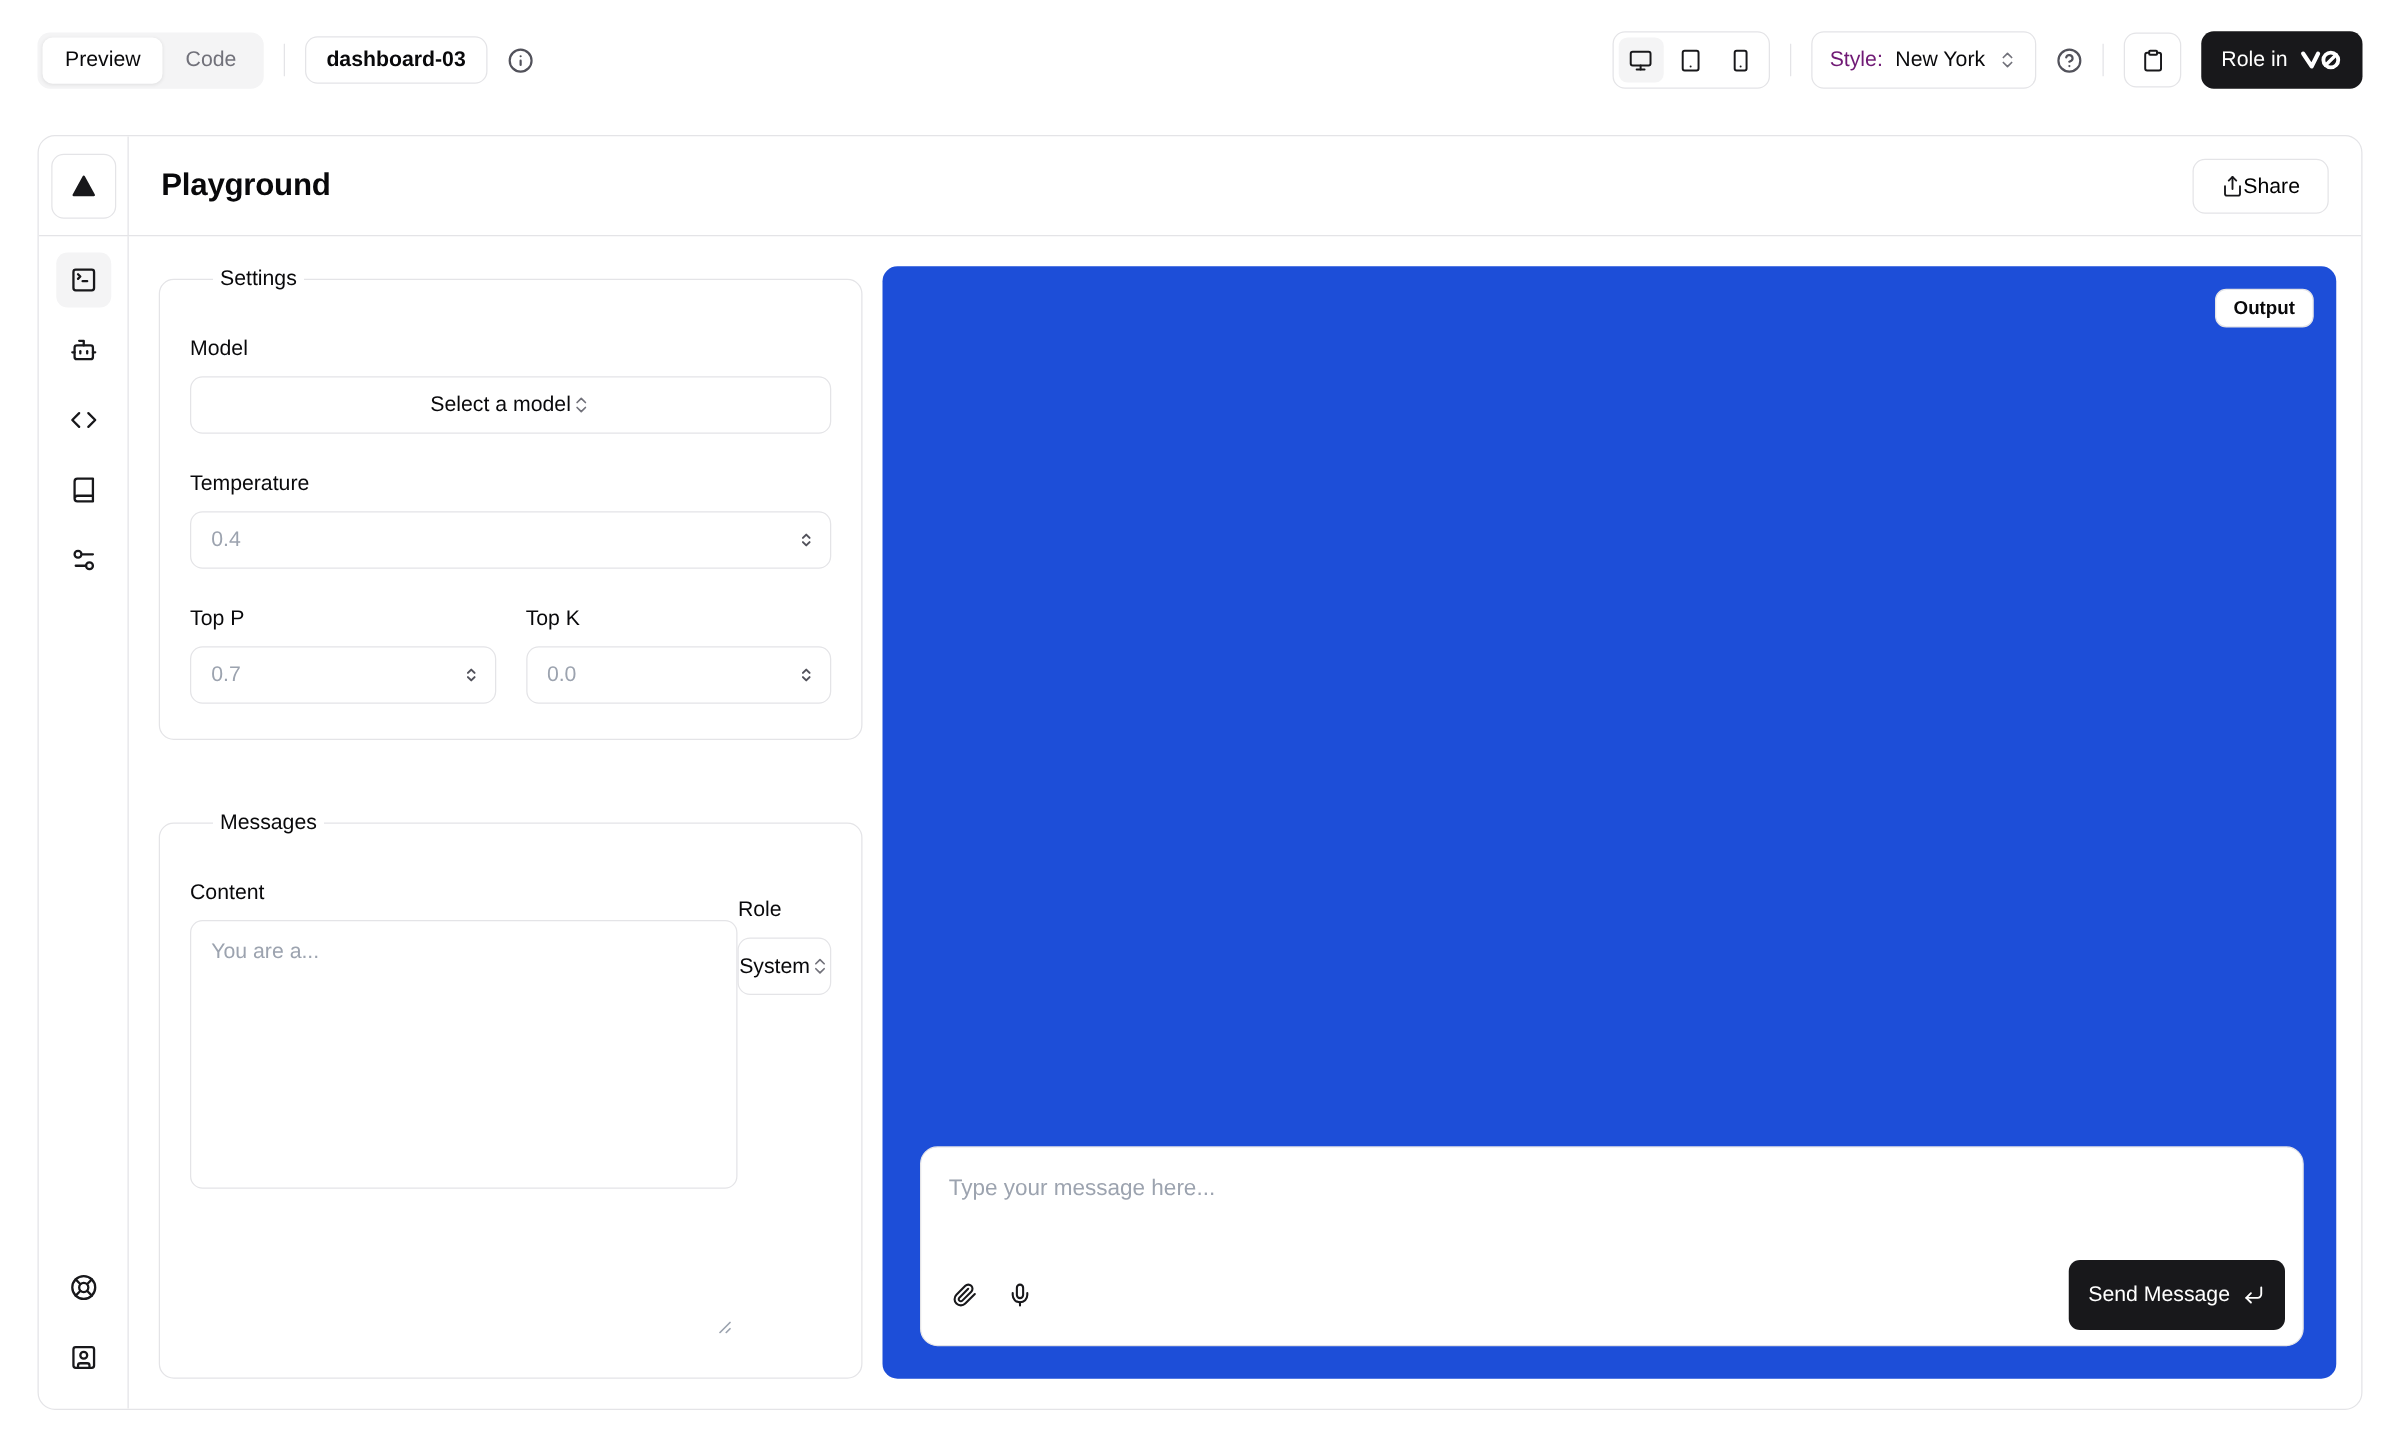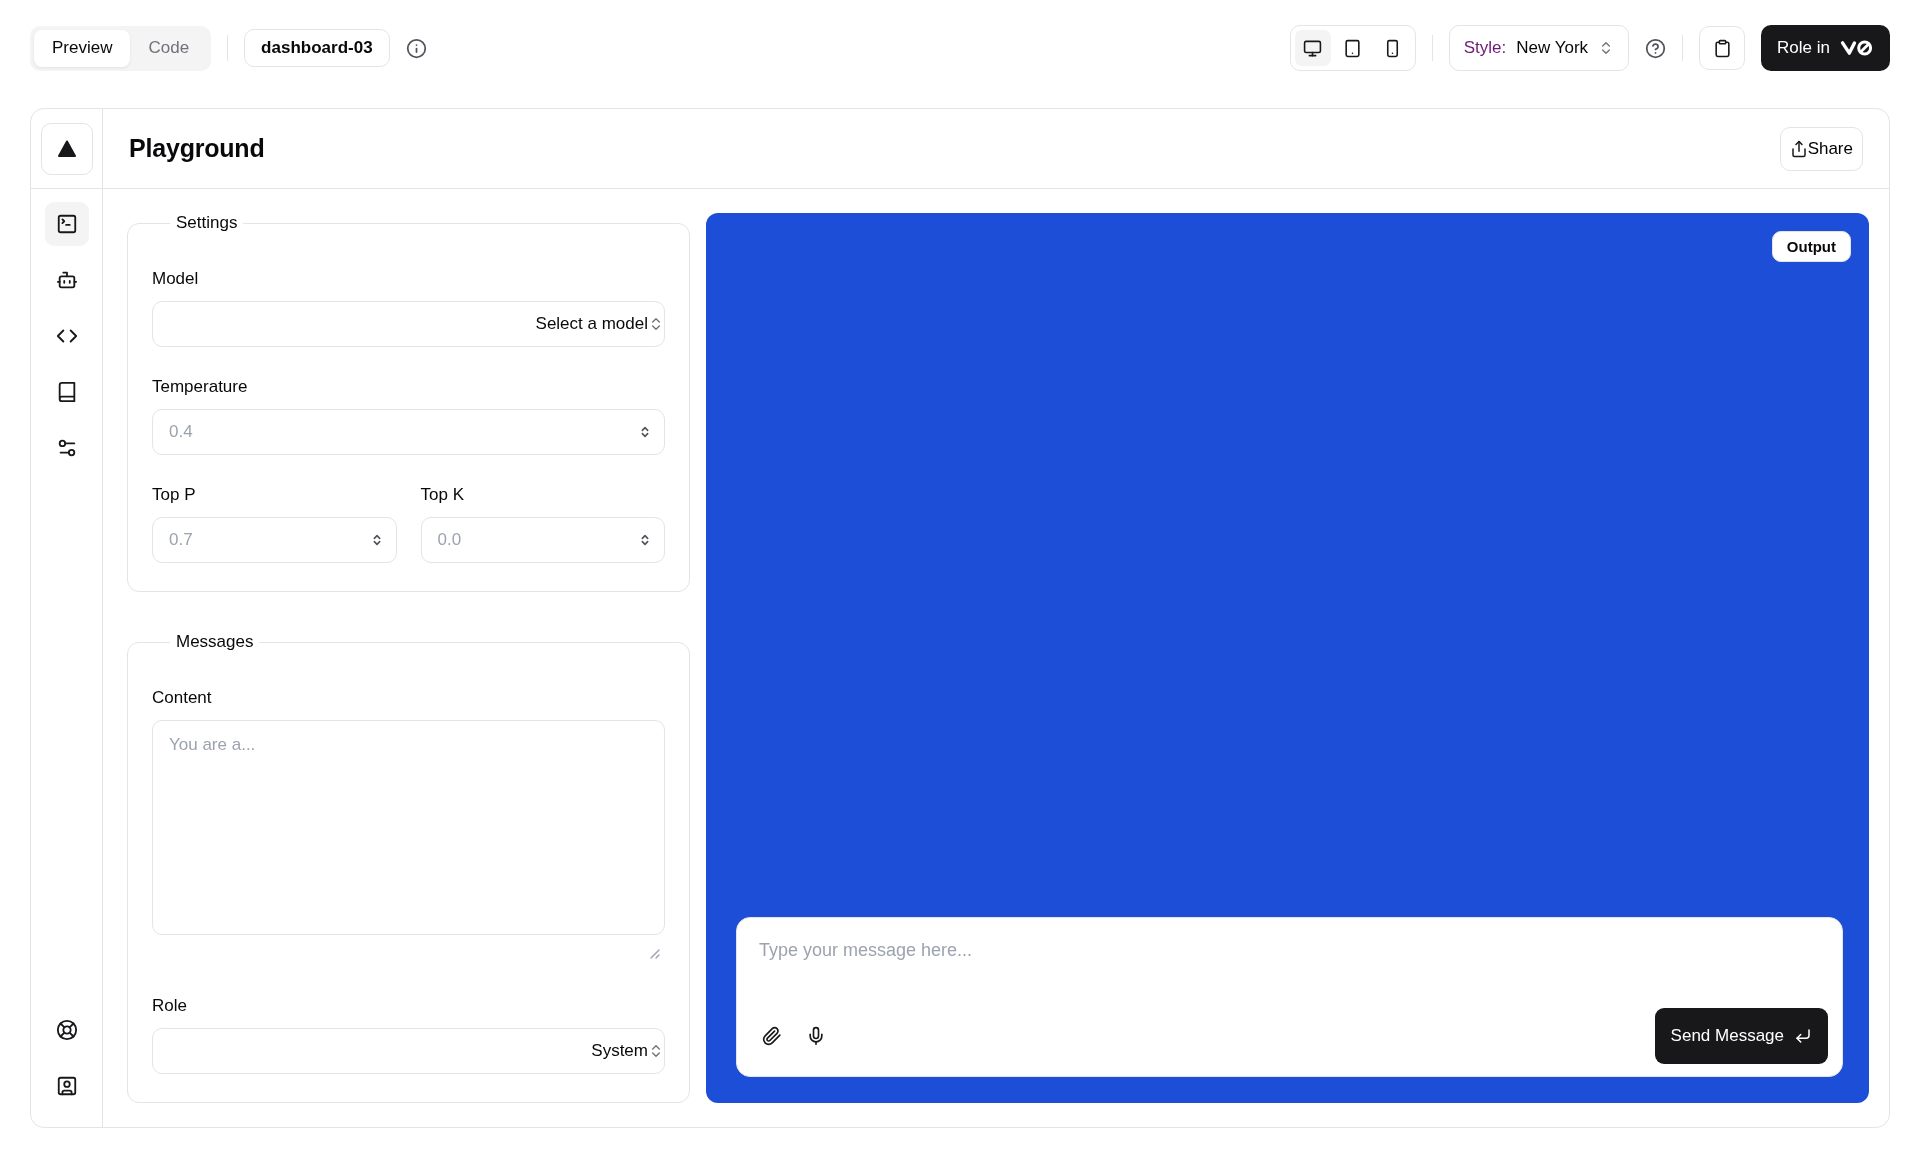--- a/index.html
+++ b/index.html
@@ -50,44 +50,44 @@
 
   .side-top { border-right:1px solid #e4e4e7; border-bottom:1px solid #e4e4e7;
               display:flex; align-items:center; justify-content:center; }
   .logo-btn { width:52px; height:52px; border:1px solid #e4e4e7; border-radius:10px;
               display:flex; align-items:center; justify-content:center; background:#fff; cursor:pointer; }
 
   .hdr { border-bottom:1px solid #e4e4e7; display:flex; align-items:center;
          justify-content:space-between; padding:0 26px; }
   .hdr-title { font-size:25px; font-weight:600; letter-spacing:-0.2px; }
   .btn-outline { display:flex; align-items:center; border:1px solid #e4e4e7;
-                 border-radius:10px; height:44px; padding:0 9px; background:#fff;
+                 border-radius:10px; height:44px; padding:0 22px; background:#fff;
                  font-size:17px; font-weight:500; cursor:pointer; }
 
   .side-nav { border-right:1px solid #e4e4e7; display:flex; flex-direction:column;
               align-items:center; padding:13px 0 19px; gap:12px; }
   .nav-btn { width:44px; height:44px; border-radius:9px; display:flex; align-items:center;
              justify-content:center; cursor:pointer; }
   .nav-btn.active { background:#f4f4f5; }
   .nav-spacer { flex:1; }
 
   
   .main { padding:24px 20px 24px 24px; display:flex; gap:16px; overflow:hidden; }
 
   .left-col { width:563px; flex:none; display:flex; flex-direction:column; }
   fieldset { border:1px solid #e4e4e7; border-radius:12px; padding:20px 24px 28px; }
   legend { font-size:17px; font-weight:500; margin-left:18px; padding:0 6px; }
-  fieldset.messages { margin-top:40px; flex:1; display:flex; flex-direction:column; }
+  fieldset.messages { margin-top:56px; flex:1; display:flex; flex-direction:row; }
 
   .fgroup { margin-top:16px; }
   .fgroup + .fgroup { margin-top:30px; }
   .flabel { display:block; font-size:17px; font-weight:500; margin-bottom:12px; }
 
   .selectbox { height:46px; border:1px solid #e4e4e7; border-radius:10px;
-               display:flex; align-items:center; justify-content:flex-end;
+               display:flex; align-items:center; justify-content:center;
                padding:0 0; background:#fff; cursor:pointer; font-size:17px; }
 
   .num-wrap { position:relative; }
   .num-input { width:100%; height:46px; border:1px solid #e4e4e7; border-radius:10px;
                padding:0 40px 0 16px; font-size:17px; font-family:inherit; color:#09090b;
                background:#fff; outline:none; }
   .num-input::placeholder { color:#9ca3af; }
   .num-caret { position:absolute; right:12px; top:50%; transform:translateY(-50%);
                display:flex; align-items:center; pointer-events:none; }
 

